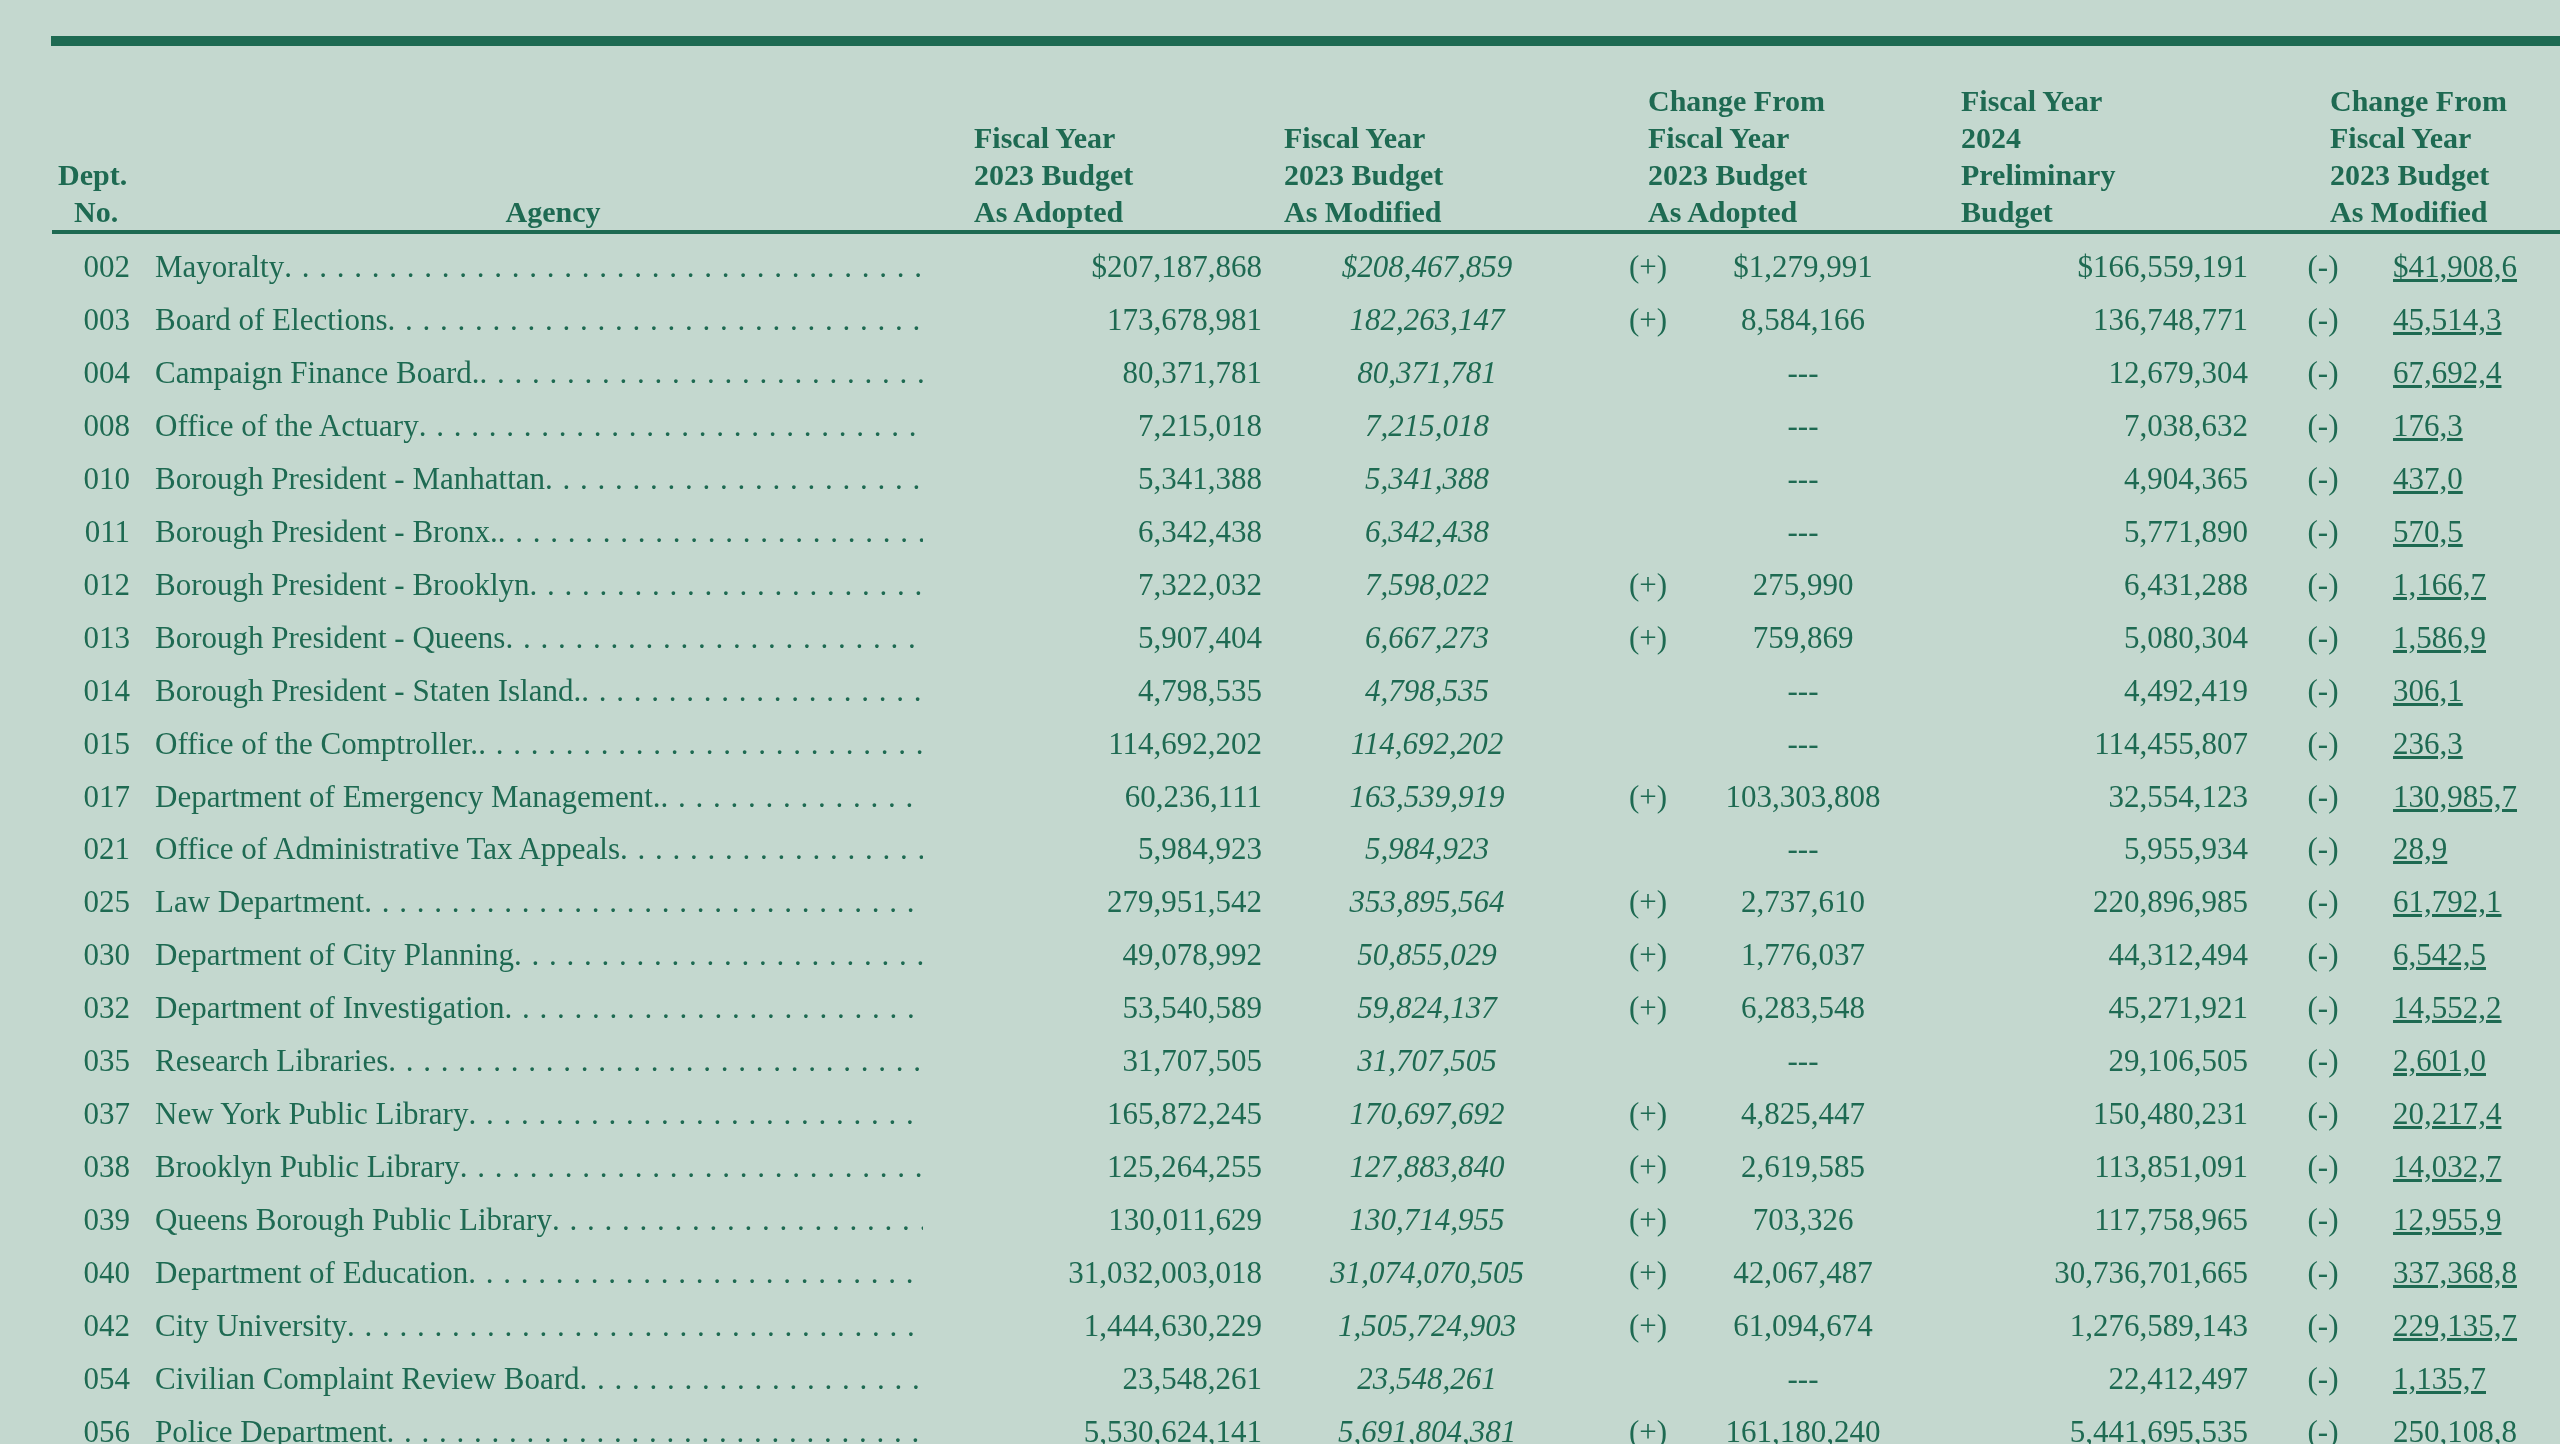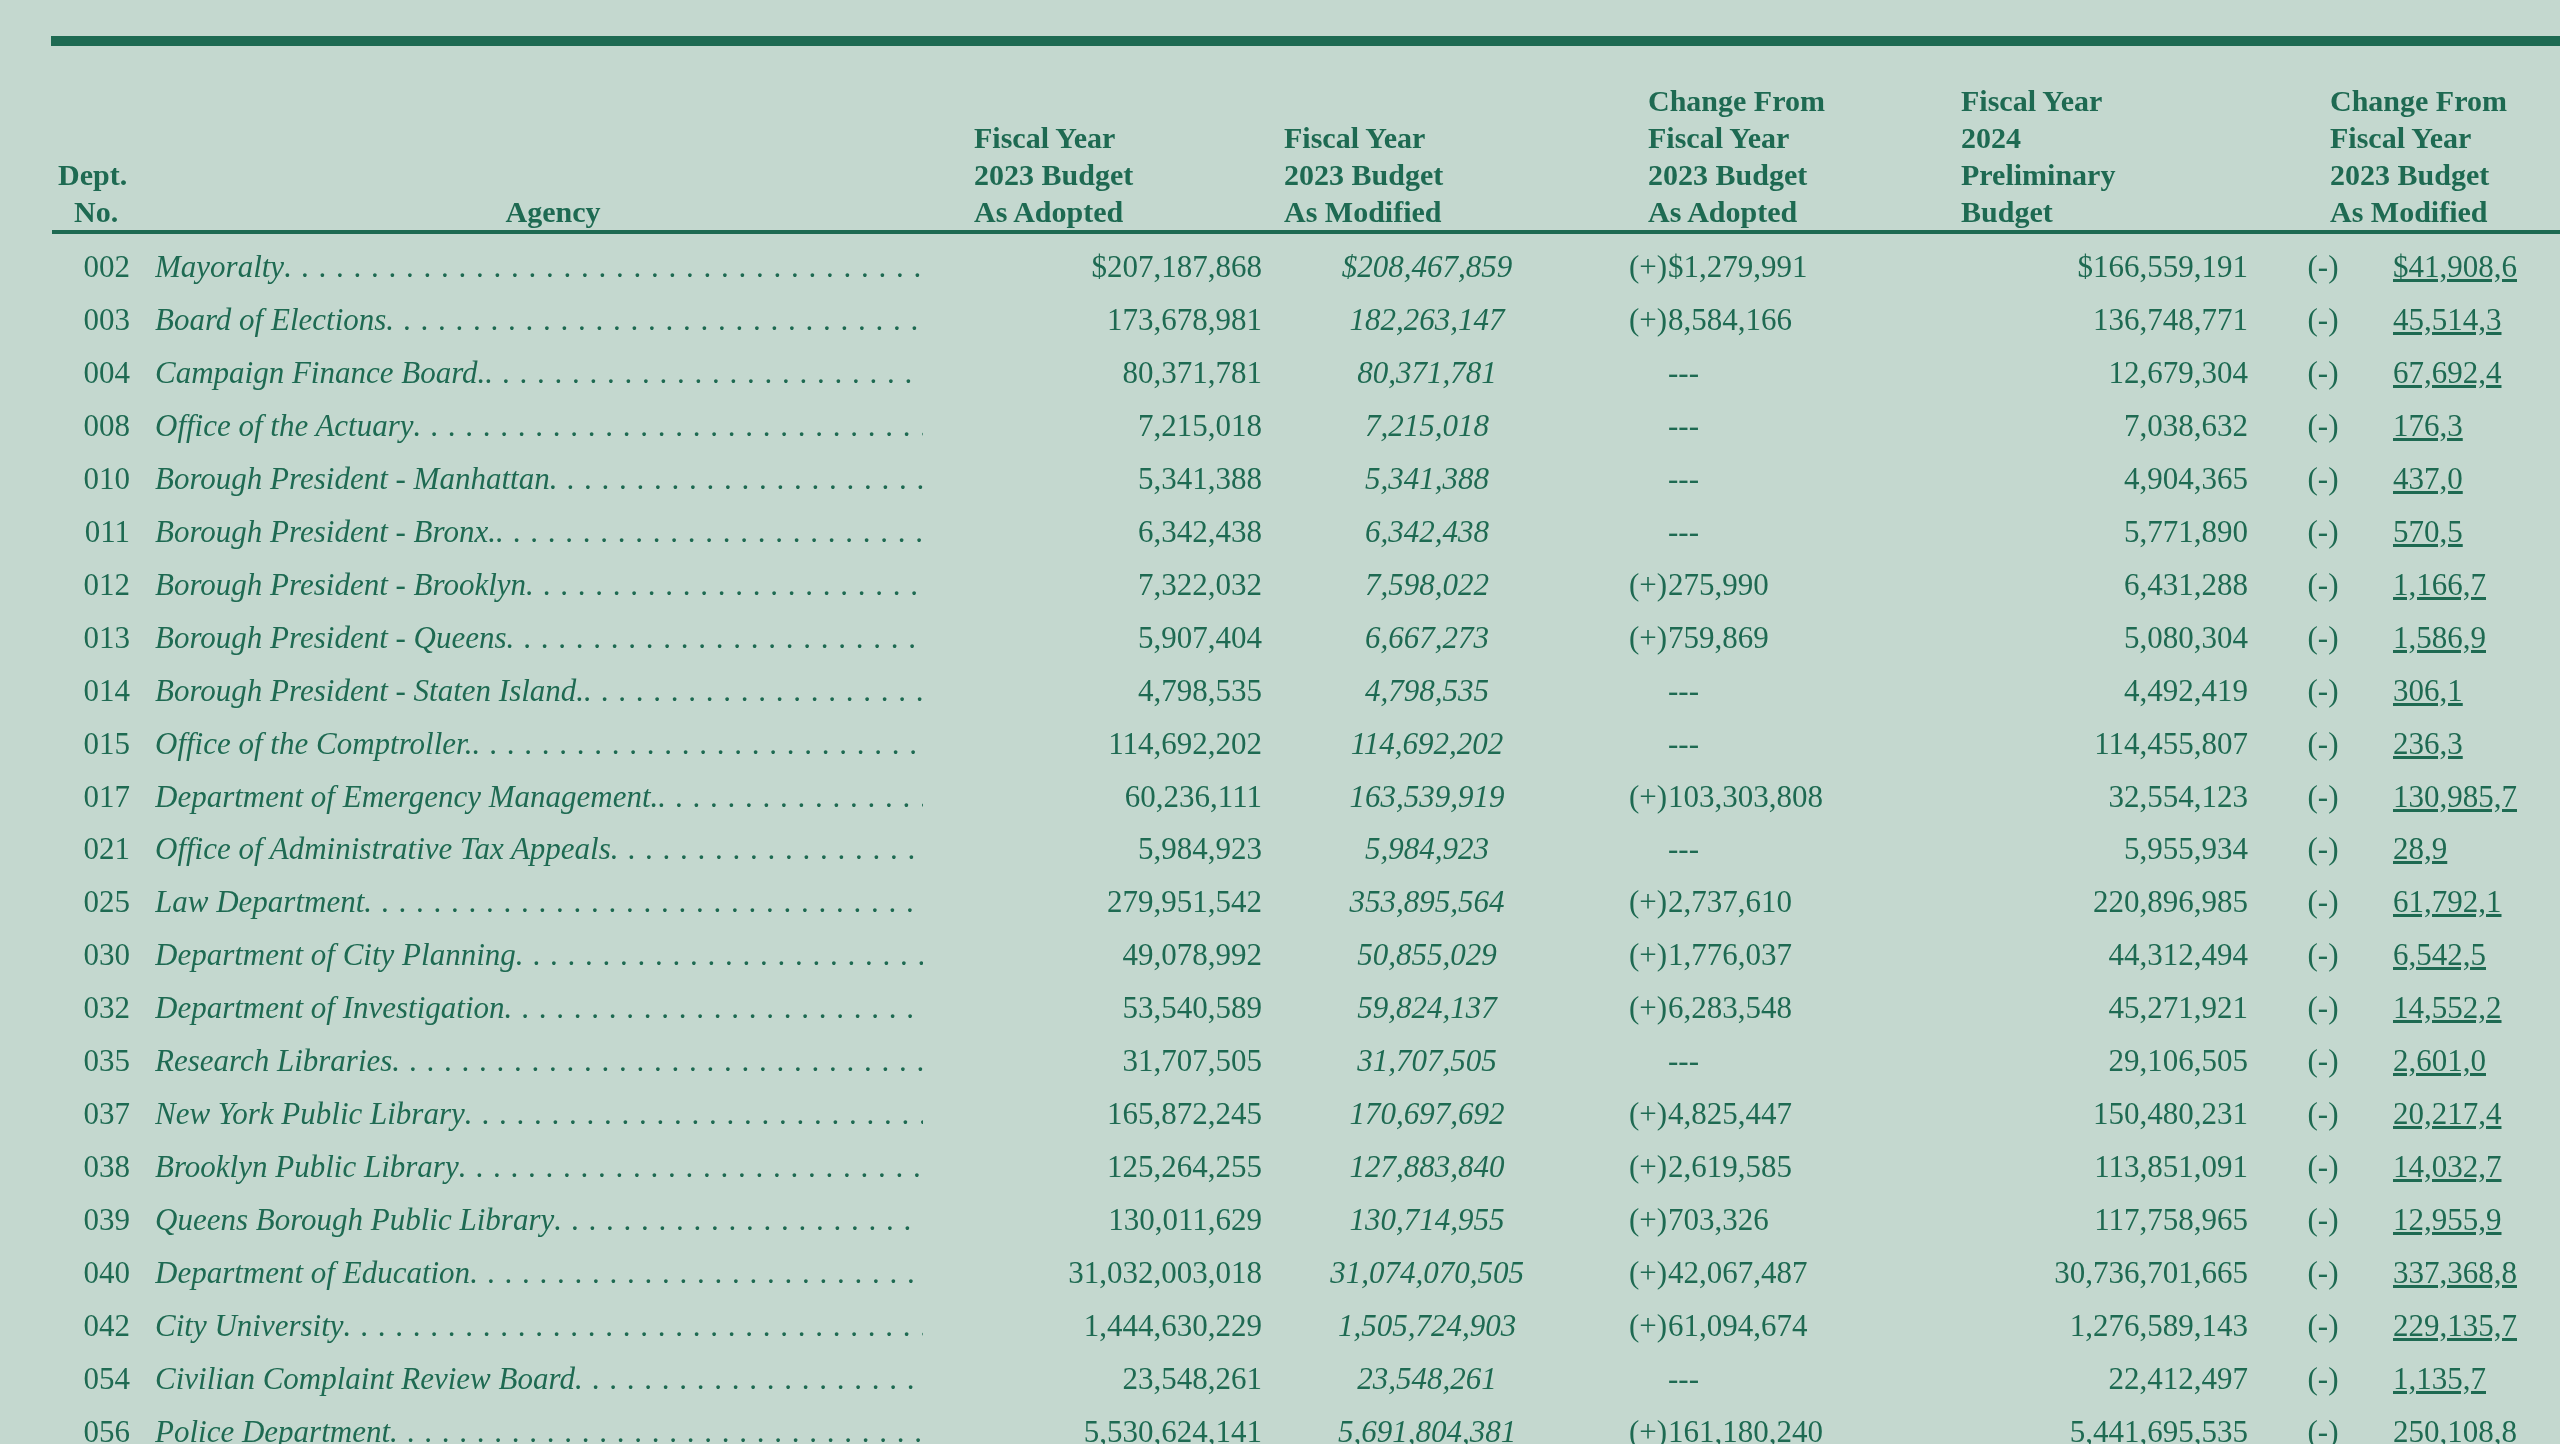--- a/index.html
+++ b/index.html
@@ -34,31 +34,31 @@
   .hc3{left:1648px;}
   .hc4{left:1961px;}
   .hc5{left:2330px;}
 
   
   .row{position:absolute;left:8px;width:2560px;height:53px;
        top:calc(240px + var(--i) * 52.95px);
        font-size:31px;line-height:53px;white-space:nowrap;}
   .cell{position:absolute;top:0;height:53px;}
   .cell.no{left:56px;width:66px;text-align:right;}
-  .cell.agency{left:147px;width:768px;display:flex;align-items:flex-end;overflow:hidden;font-style:italic;}
+  .cell.agency{left:147px;width:768px;display:flex;align-items:flex-end;overflow:hidden;}
   .cell .aname{flex:none;}
   .cell .leader{flex:1 1 auto;overflow:hidden;white-space:nowrap;min-width:0;}
   .cell .leader::after{
     content:" . . . . . . . . . . . . . . . . . . . . . . . . . . . . . . . . . . . . . . . . . . . . . . . . . . . . . . . . . . . . . . . . . . . . . . . . . . . . . . . .";
     letter-spacing:1px;
   }
   .cell.c1{left:954px;width:300px;text-align:right;}
   .cell.c2{left:1269px;width:300px;text-align:center;font-style:italic;}
   .cell.plus{left:1600px;width:80px;text-align:center;}
-  .cell.c3{left:1660px;width:270px;text-align:left;}
+  .cell.c3{left:1660px;width:270px;text-align:center;}
   .cell.c4{left:1935px;width:305px;text-align:right;}
   .cell.minus{left:2275px;width:80px;text-align:center;}
   .cell.c5{left:2385px;width:175px;text-align:left;text-decoration:underline;}
 </style>
 </head>
 <body>
 
 <div class="top-rule"></div>
 
 <div class="h-dept">

